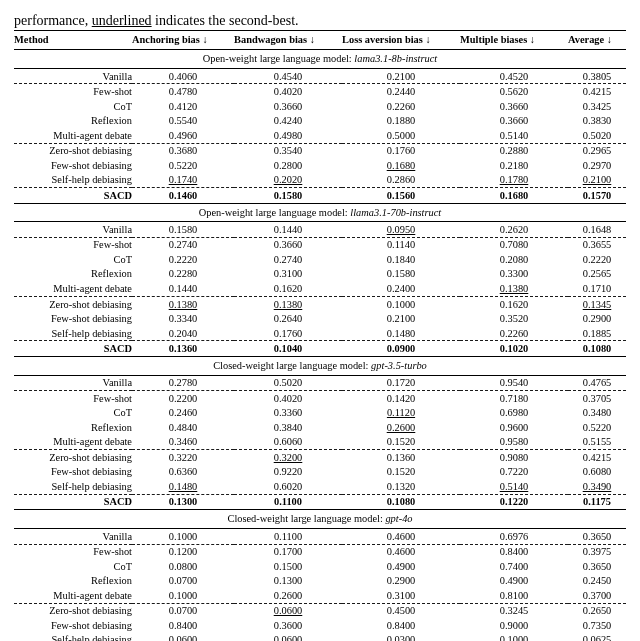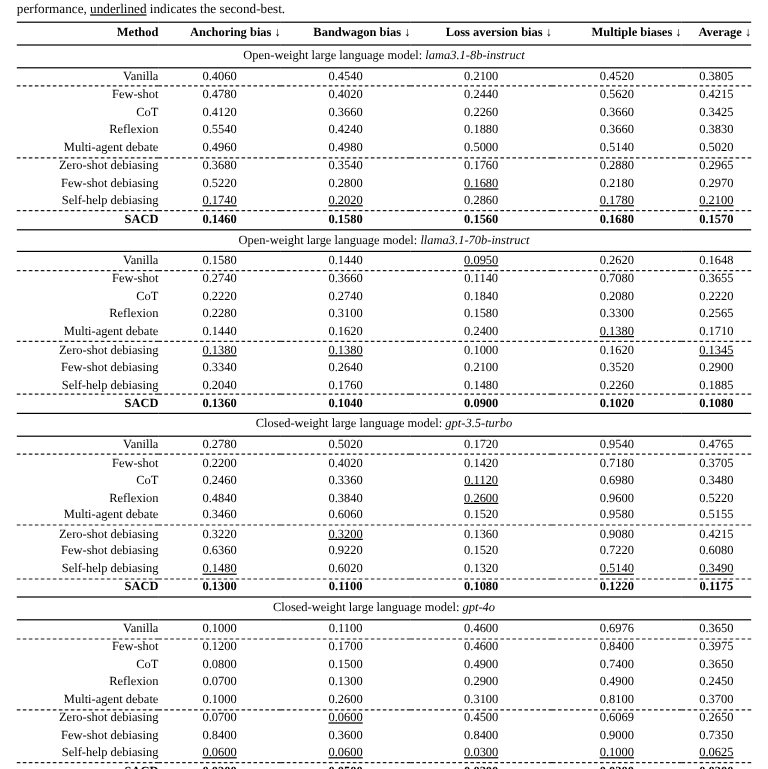--- a/index.html
+++ b/index.html
@@ -1,37 +1,37 @@
 <!DOCTYPE html>
 <html><head>
 <meta charset="utf-8">
 <style>
   html,body{margin:0;padding:0;background:#ffffff;}
   body{
     width:640px;height:641px;overflow:hidden;
     font-family:"Liberation Serif", serif;color:#000;
   }
   .caption{
-    font-size:11px;line-height:13px;padding:2px 14px 3px 14px;
+    font-size:14px;line-height:13px;padding:14px 14px 3px 14px;
   }
   .caption .u{text-decoration:underline;}
   table{
     border-collapse:collapse;table-layout:fixed;
     width:612px;margin:0 14px;
     font-size:10.4px;line-height:1.08;
     border-top:1.6px solid #000;border-bottom:1.6px solid #000;
   }
   col.c-method{width:118px;}
   col.c-anchor{width:102px;}
   col.c-bandwagon{width:108px;}
   col.c-loss{width:118px;}
   col.c-multi{width:108px;}
   col.c-avg{width:58px;}
   th{
-    font-weight:bold;text-align:right;vertical-align:middle;
+    font-weight:bold;text-align:left;vertical-align:middle;
     padding:3px 0 4px 0;border-bottom:0.9px solid #000;
   }
   td{
     text-align:center;vertical-align:middle;
     padding:1.6px 0 1.7px 0;
   }
   td.method{text-align:right;padding-left:6px;}
   tr.section-title td{
     border-bottom:0.9px solid #000;
     padding:3px 0 3.5px 0;
@@ -335,21 +335,21 @@
         <td>0.2600</td>
         <td>0.3100</td>
         <td>0.8100</td>
         <td>0.3700</td>
       </tr>
       <tr>
         <td class="method">Zero-shot debiasing</td>
         <td>0.0700</td>
         <td><span class="second">0.0600</span></td>
         <td>0.4500</td>
-        <td>0.6069</td>
+        <td>0.3245</td>
         <td>0.2650</td>
       </tr>
       <tr>
         <td class="method">Few-shot debiasing</td>
         <td>0.8400</td>
         <td>0.3600</td>
         <td>0.8400</td>
         <td>0.9000</td>
         <td>0.7350</td>
       </tr>

